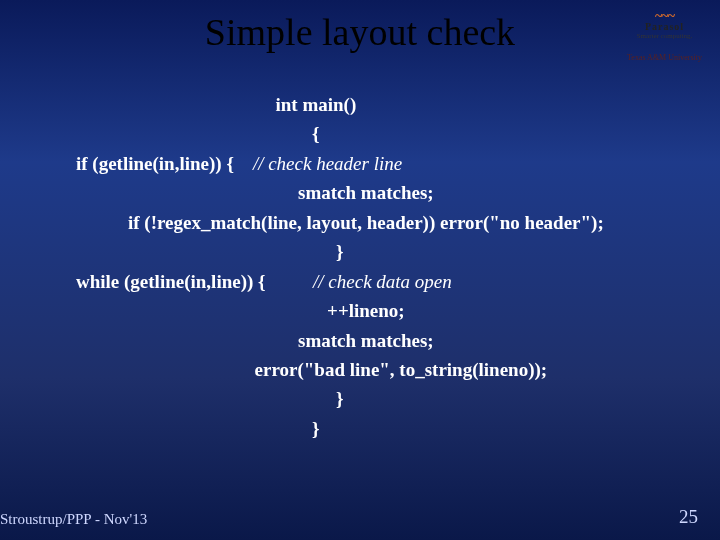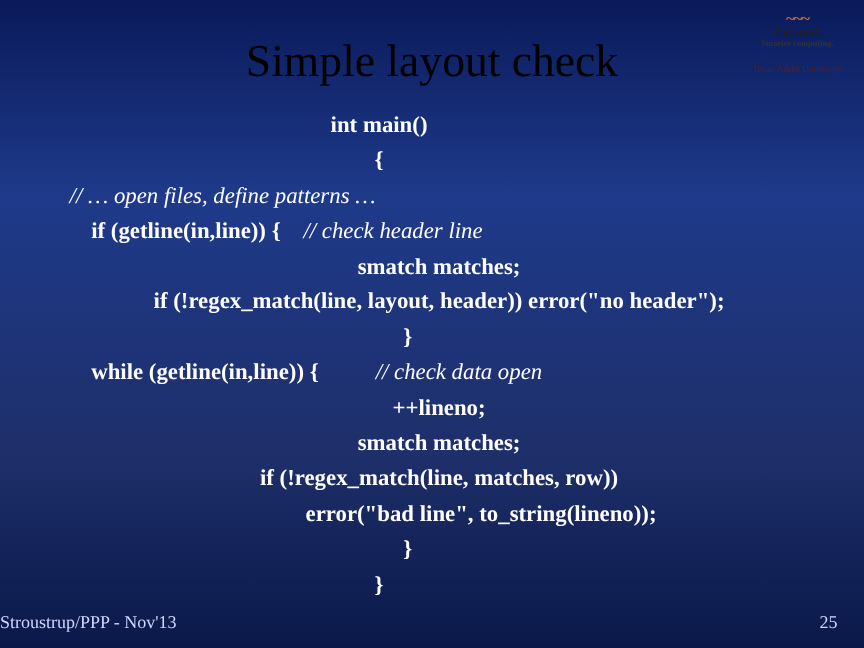--- a/index.html
+++ b/index.html
@@ -8,34 +8,34 @@
     height: 540px;
     background: linear-gradient(180deg, #0a1a5a 0%, #1e3a8a 30%, #1e2f6a 70%, #0a1849 100%);
     color: #fff;
     font-family: "Times New Roman", serif;
     position: relative;
     overflow: hidden;
   }
   .title {
     font-size: 38px;
     text-align: center;
-    padding-top: 29px;
+    padding-top: 10px;
     font-weight: normal;
     color: #000;
   }
   .logo {
     position: absolute;
     top: 10px;
     right: 18px;
     text-align: center;
     line-height: 1;
   }
   .logo-arc { color: #d06a2c; font-weight: bold; font-size: 14px; letter-spacing: -1px; }
   .logo-main { font-weight: bold; font-size: 10px; color: #222; letter-spacing: 1px; margin-top: -2px; }
-  .logo-sub { font-size: 7px; color: #333; margin-top: 1px; font-weight: bold; }
+  .logo-sub { font-size: 7px; color: #333; margin-top: 1px; }
   .logo-univ { font-size: 8px; color: #5a2020; margin-top: 14px; }
   .content {
     position: absolute;
     top: 90px;
     left: 28px;
     font-size: 19px;
     line-height: 1.55;
     color: #fff;
   }
   .bold { font-weight: bold; text-align: center; }
@@ -49,53 +49,51 @@
     bottom: 12px;
     left: 0; right: 0;
     text-align: left;
     font-size: 15px;
     color: #cfd8ff;
   }
   .footer-right {
     position: absolute;
     bottom: 12px;
     right: 22px;
-    font-size: 15px;
+    font-size: 19px;
     color: #cfd8ff;
   }
 </style>
 </head>
 <body>
 
 <div class="logo">
   <div class="logo-arc">~~~</div>
   <div class="logo-main">Parasol</div>
   <div class="logo-sub">Smarter computing.</div>
   <div class="logo-univ">Texas A&amp;M University</div>
 </div>
 
 <h1 class="title">Simple layout check</h1>
 
 <div class="content">
   <div class="bold">int main()</div>
   <div class="bold">{</div>
-  <div class="i1 italic">// … open files, define patterns …</div>
   <div class="i2">
     <span class="bold">if (getline(in,line)) {</span>&nbsp;&nbsp;&nbsp;
     <span class="italic">// check header line</span>
   </div>
   <div class="i3 bold">smatch matches;</div>
   <div class="i3 bold">if (!regex_match(line, layout, header)) error("no header");</div>
   <div class="i2 bold">}</div>
   <div class="i2">
     <span class="bold">while (getline(in,line)) {</span>&nbsp;&nbsp;&nbsp;&nbsp;&nbsp;&nbsp;&nbsp;&nbsp;&nbsp;
     <span class="italic">// check data open</span>
   </div>
   <div class="i3 bold">++lineno;</div>
   <div class="i3 bold">smatch matches;</div>
-  <div class="i3 bold">if (!regex_match(line, matches, row))</div>
   <div class="i4 bold">error("bad line", to_string(lineno));</div>
   <div class="i2 bold">}</div>
   <div class="bold">}</div>
 </div>
 
 <div class="footer-center">Stroustrup/PPP - Nov'13</div>
 <div class="footer-right">25</div>
 
 </body></html>

